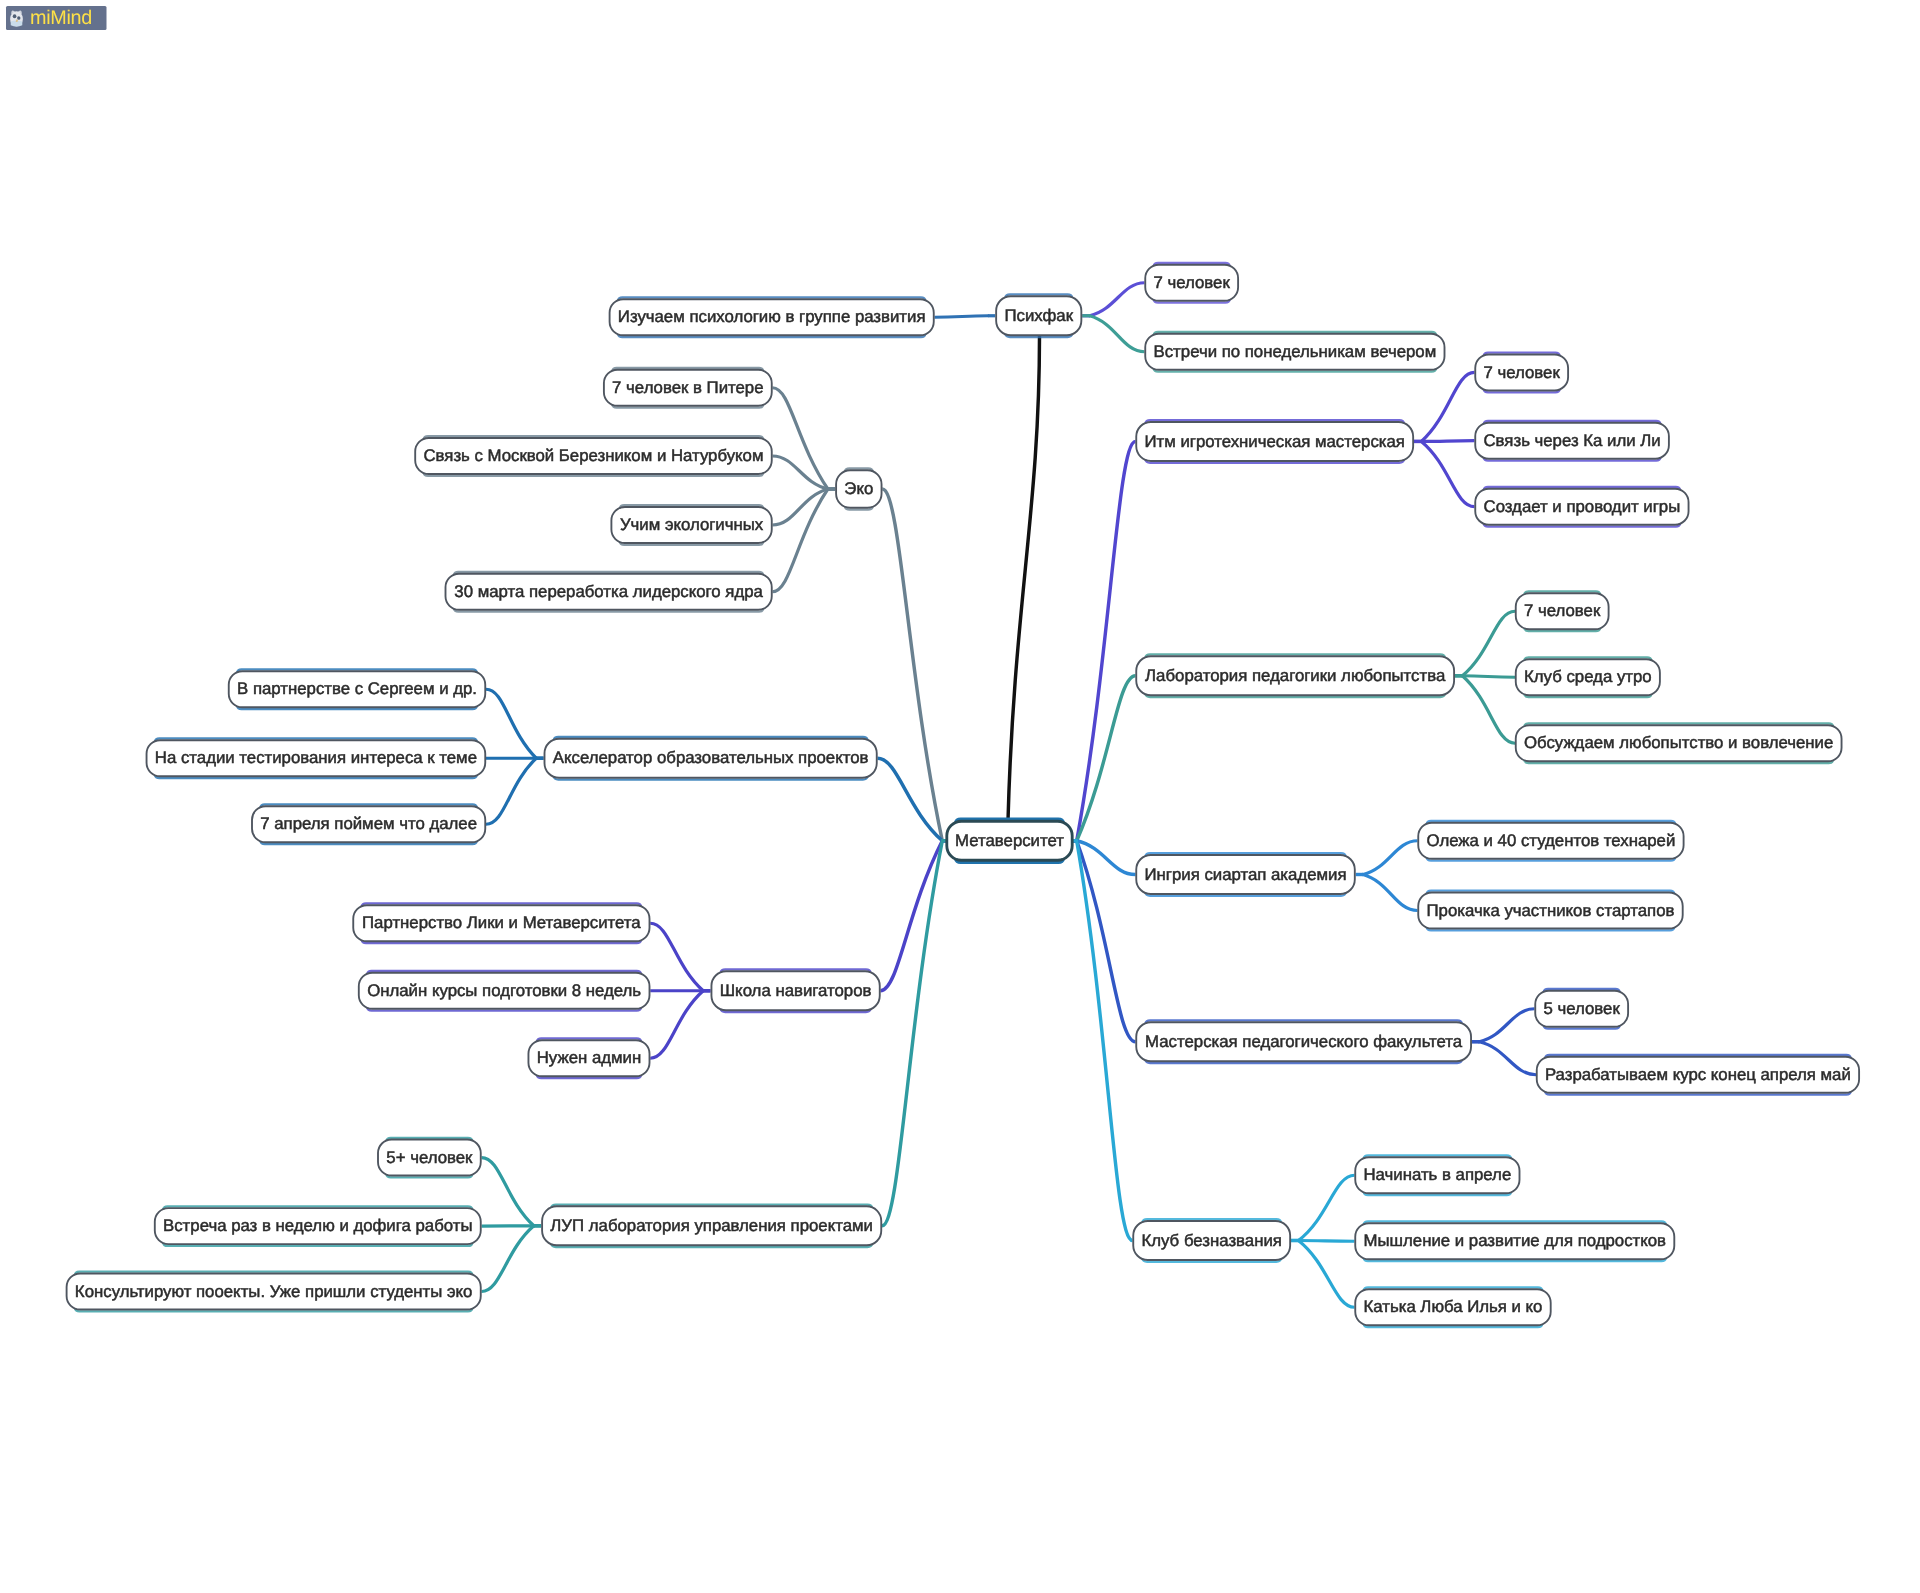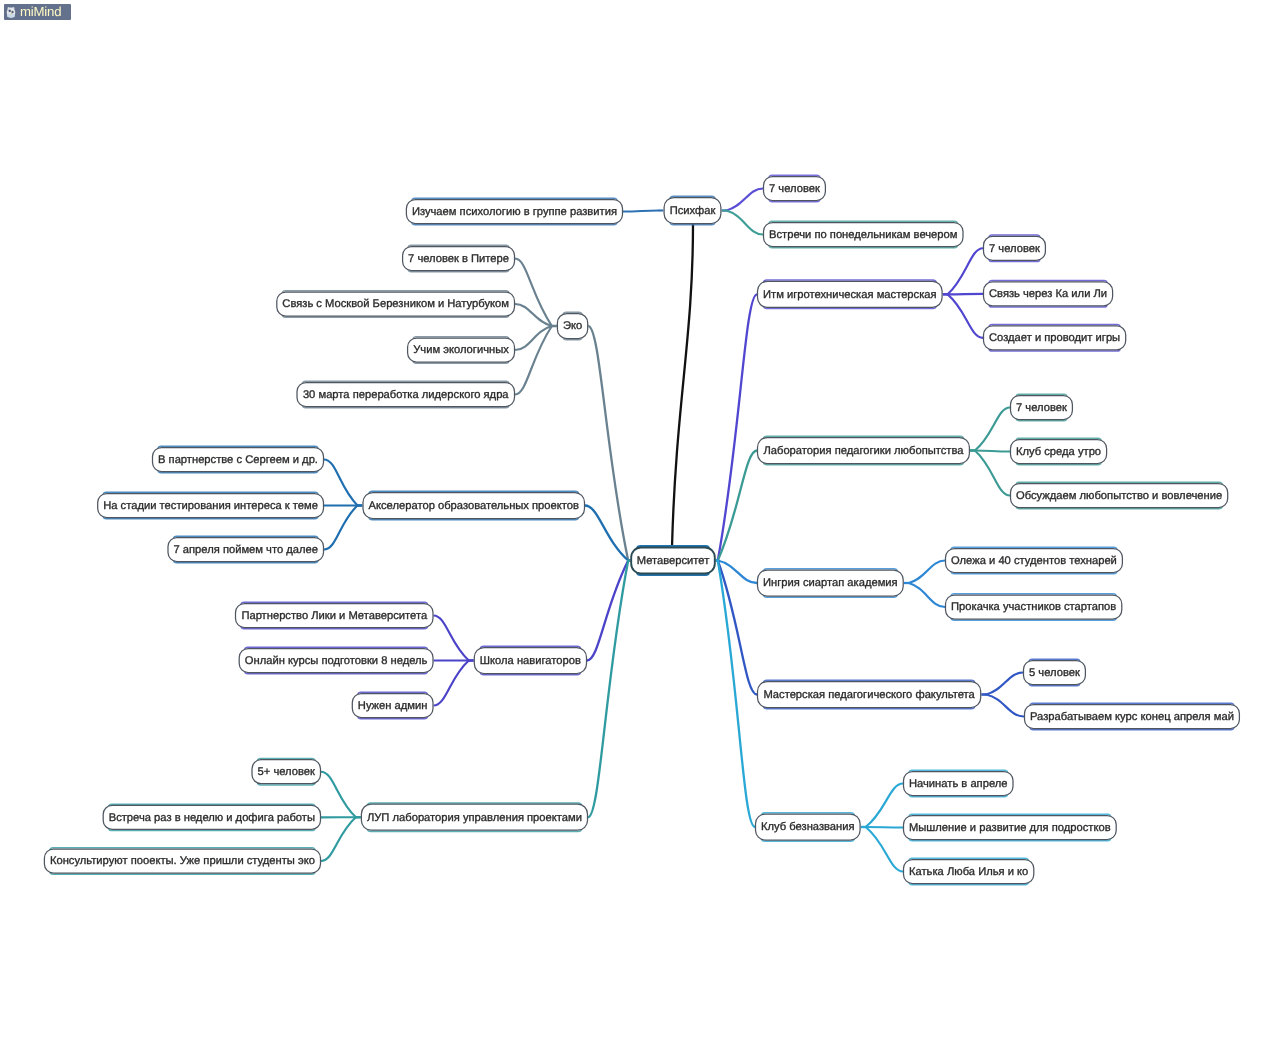--- a/index.html
+++ b/index.html
@@ -410,15 +410,15 @@
   <div id="logo" style="background: rgb(100, 113, 141);">
     <svg class="owl" viewBox="0 0 24 24">
       <path d="M6.2 7.6 C5.4 3.8 7.4 2.6 9.4 4.2 L11.4 6.2 Z" fill="#cfd3dd"></path>
       <path d="M17.8 7.6 C18.6 3.8 16.6 2.6 14.6 4.2 L12.6 6.2 Z" fill="#cfd3dd"></path>
       <ellipse cx="12" cy="13.0" rx="7.3" ry="8.6" fill="#e4e6ec"></ellipse>
       <path d="M5.4 16.0 Q12 13.6 18.6 16.0 L18.6 20.2 Q12 23.2 5.4 20.2 Z" fill="#cadcea"></path>
       <ellipse cx="9.8" cy="10.0" rx="2.1" ry="2.4" fill="#515f75"></ellipse>
       <ellipse cx="14.6" cy="12.0" rx="1.9" ry="2.1" fill="#515f75"></ellipse>
       <path d="M12.4 13.2 L11.0 16.6 L14.0 15.6 Z" fill="#e0bb74"></path>
     </svg>
-    <span class="brand" style="color: #fef9c3;">miMind</span>
+    <span class="brand" style="color: #fde047;">miMind</span>
   </div>
 </div>
 
 </body></html>

